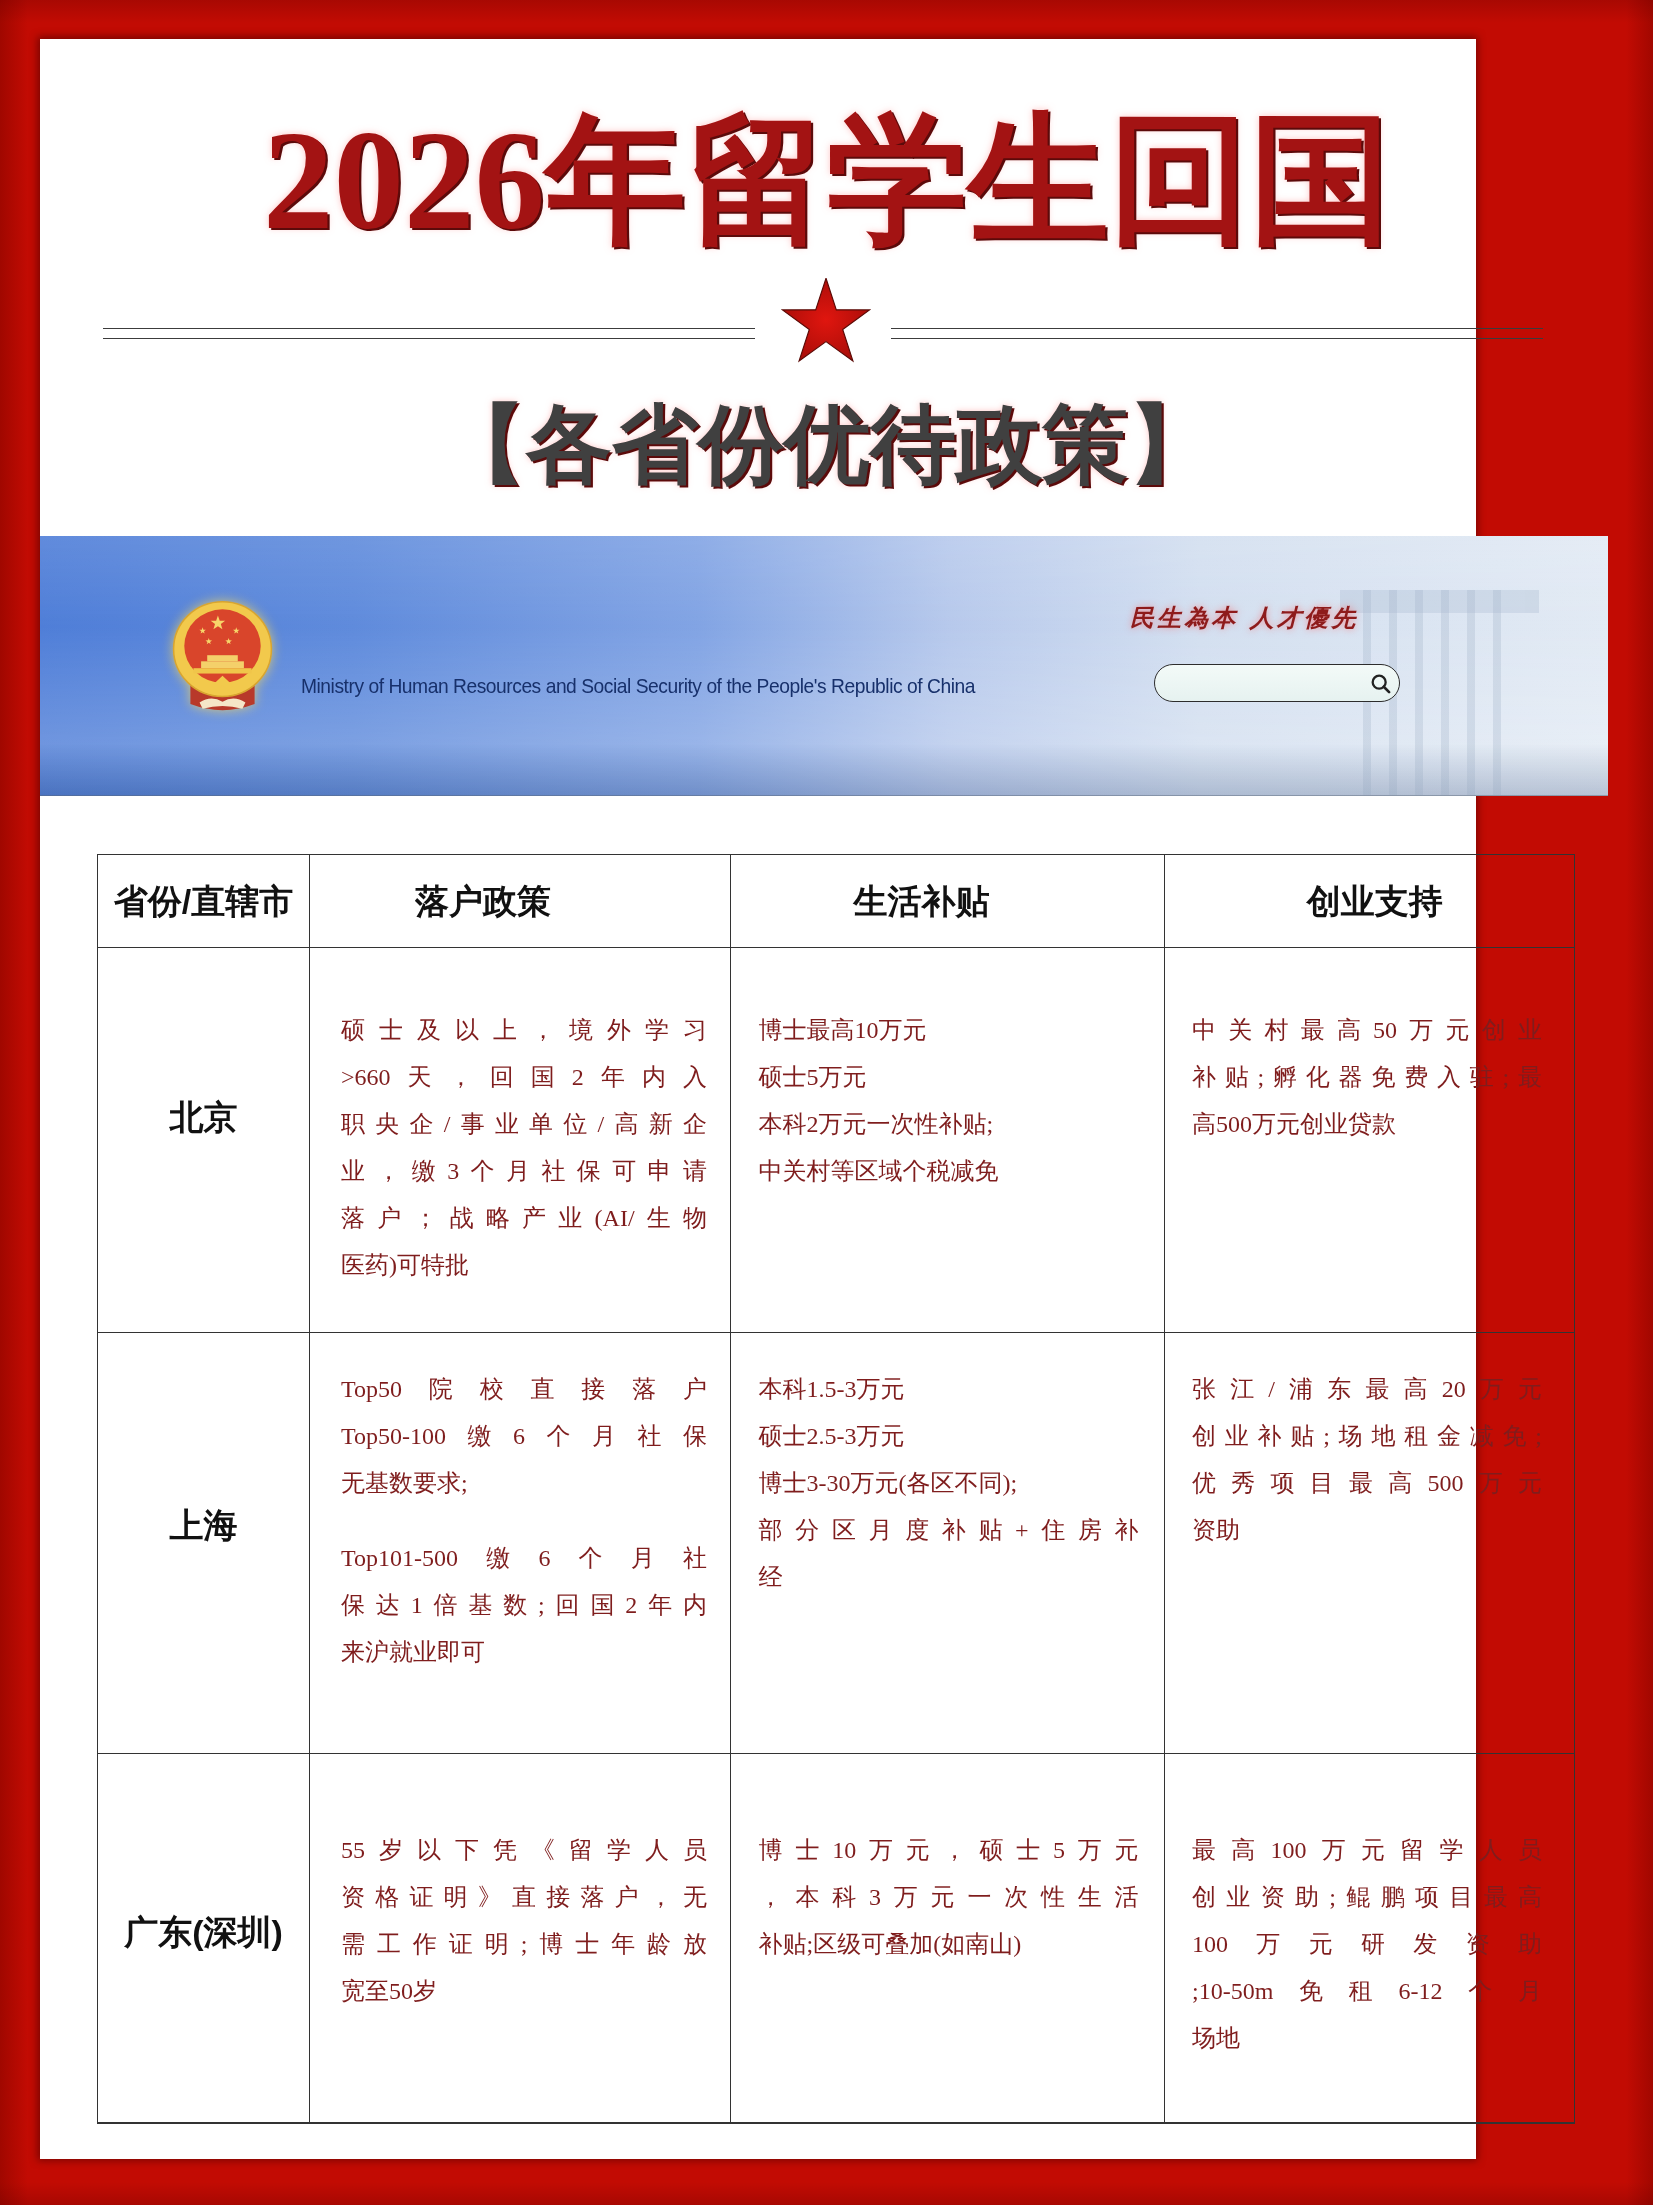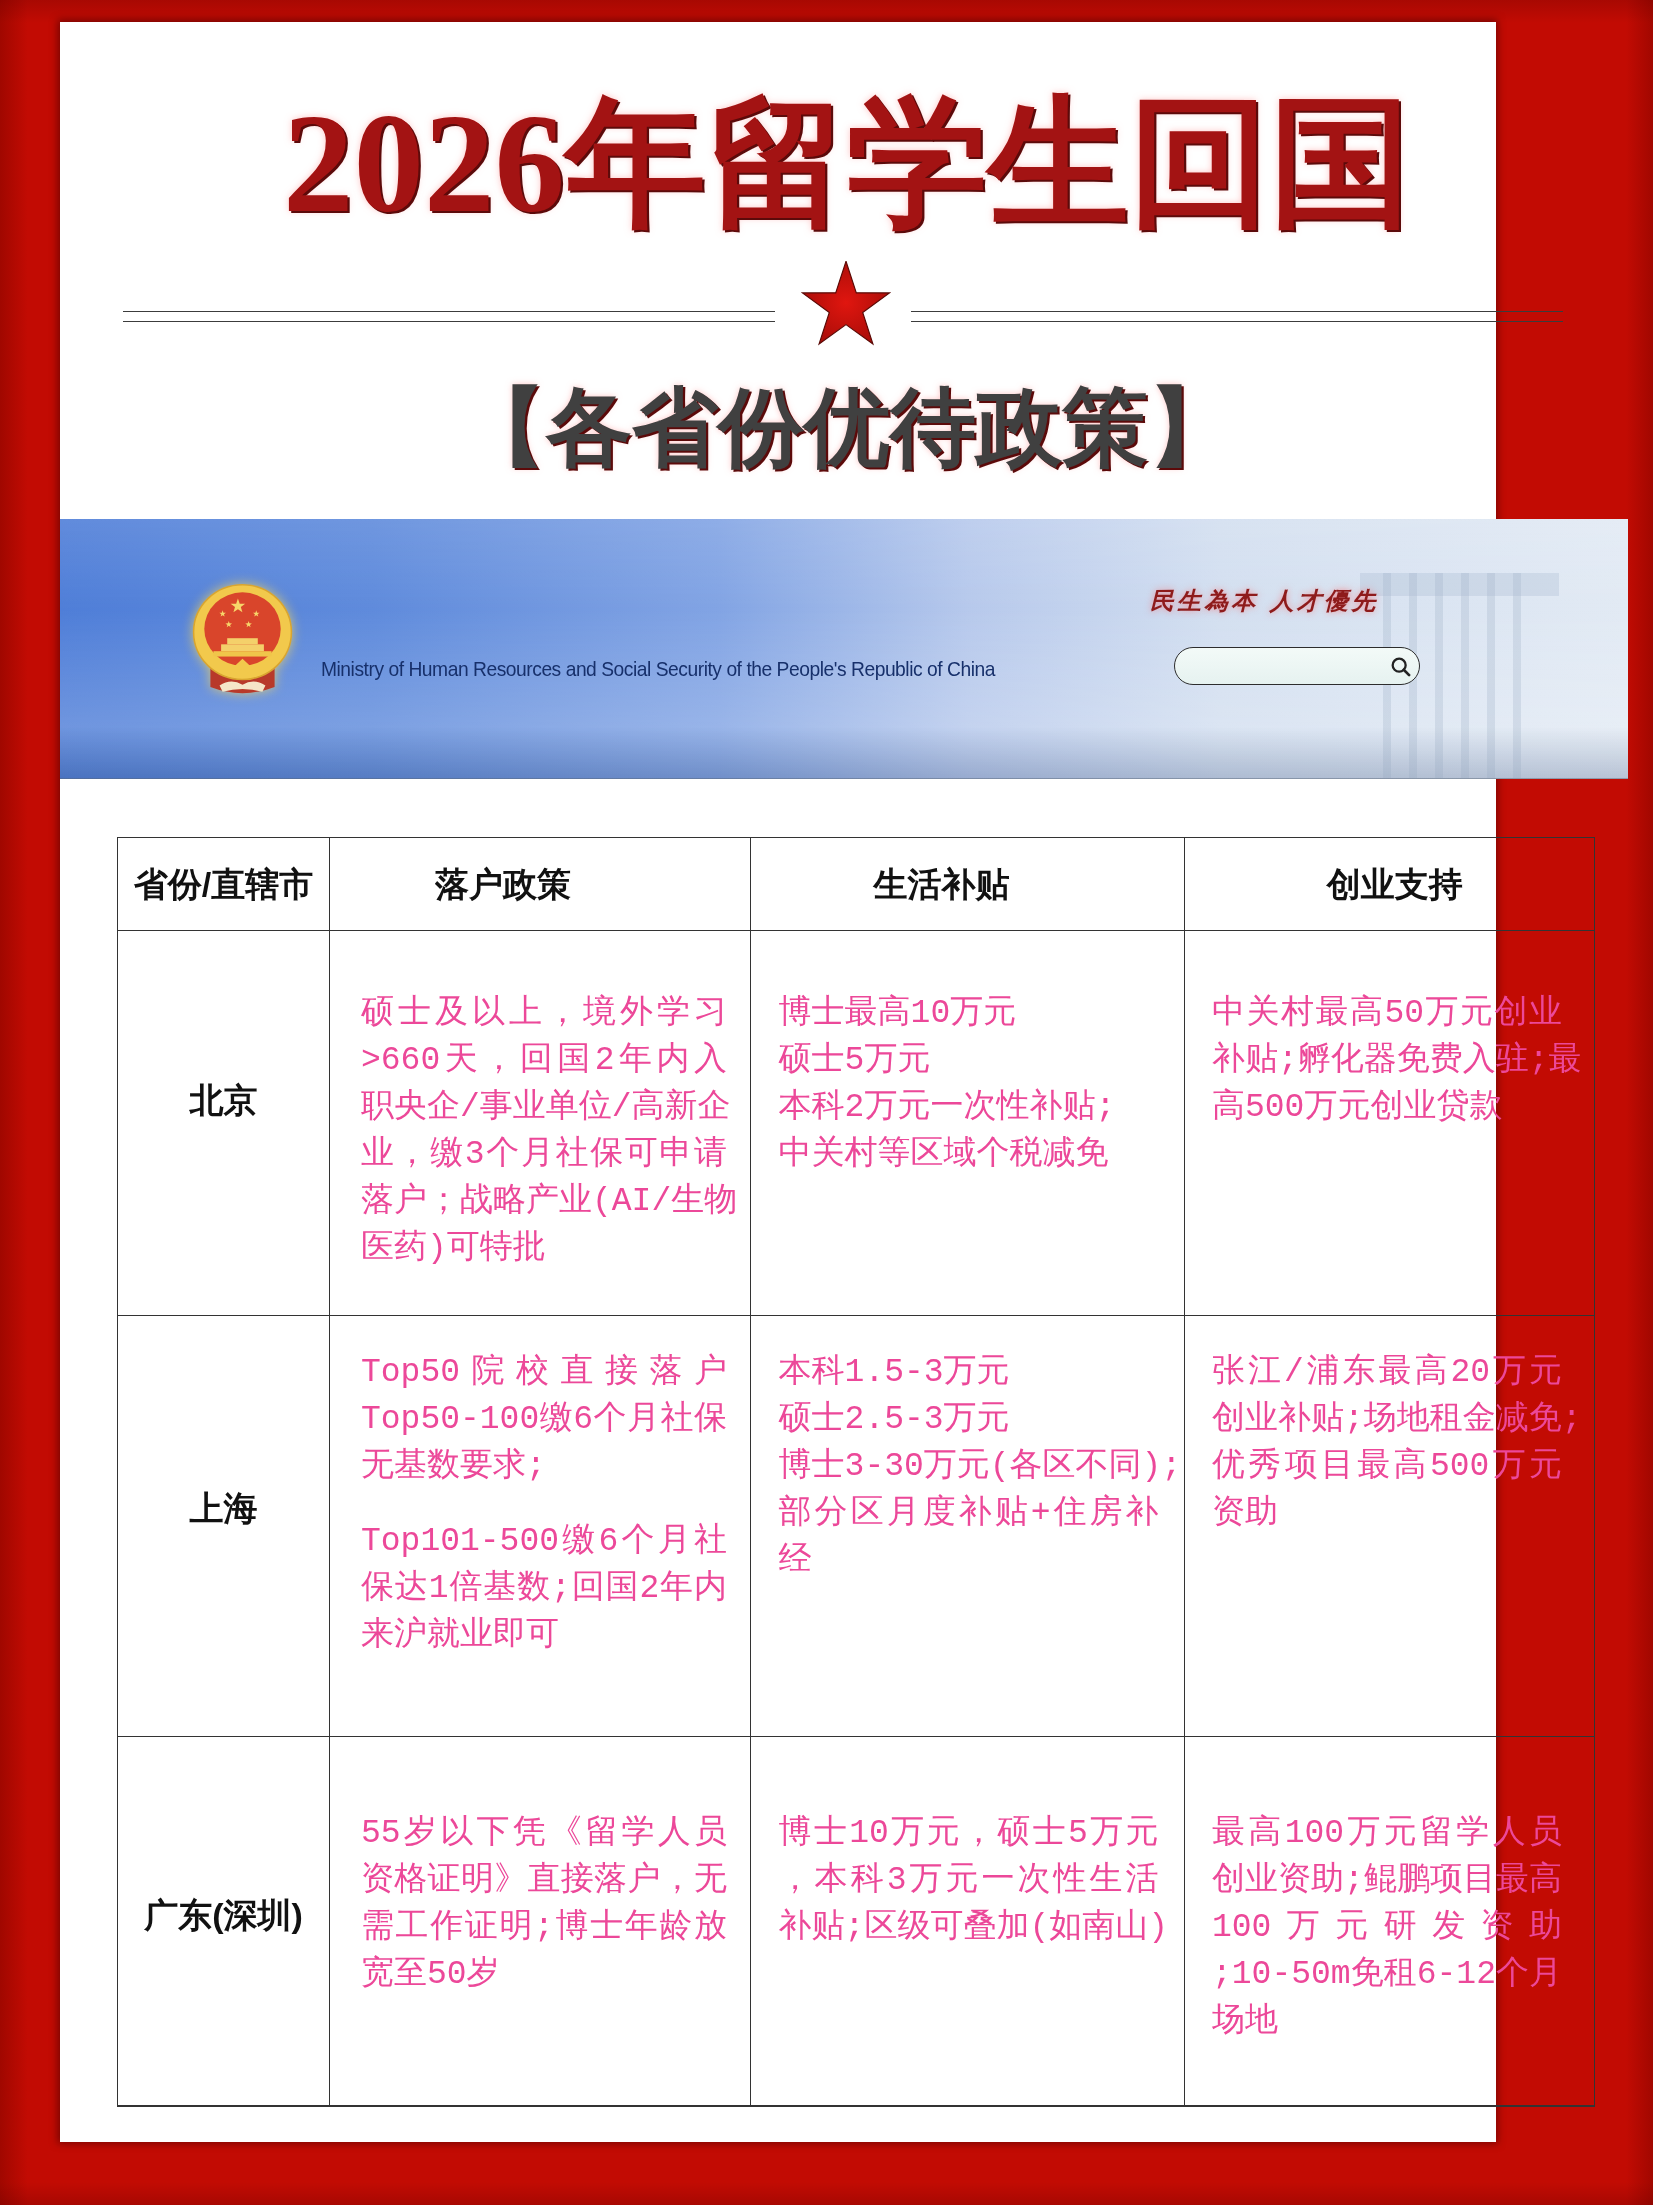--- a/index.html
+++ b/index.html
@@ -8,24 +8,23 @@
     background: #bd0a02;
     font-family: "Liberation Sans", sans-serif;
   }
   .frame {
     position: absolute; left: 0; top: 0; width: 1654px; height: 2205px;
     background:
       linear-gradient(180deg, rgba(90,0,0,0.25) 0, rgba(0,0,0,0) 23px, rgba(0,0,0,0) 2182px, rgba(90,0,0,0.25) 2205px),
       linear-gradient(90deg, #a00700 0, #c20b03 27.6px, #c20b03 1626px, #a00700 1654px);
   }
   .panel {
-    position: absolute; left: 40px; top: 22px; width: 1436px; height: 2120px;
+    position: absolute; left: 40px; top: 39px; width: 1436px; height: 2120px;
     background: #ffffff;
     box-shadow: 0 0 7.7px 2.3px rgba(70, 0, 0, 0.6);
-    margin-left: 20px;
   }
   .title {
     position: absolute; left: 0; top: 61px; width: 1574px; height: 161px;
     text-align: center; font-family: "Liberation Serif", serif; font-weight: bold;
     font-size: 141px; line-height: 161px; color: #a31313; letter-spacing: 0;
     text-shadow: 2.3px 2.3px 0 #5c0a0a, 0 0 7.7px rgba(255, 150, 150, 0.55);
     white-space: nowrap;
   }
   .divider-line {
     position: absolute; height: 9.2px;
@@ -117,22 +116,22 @@
   .r2 { height: 421px; }
   .r3 { height: 369px; }
   .r1 td.cell { padding-top: 59px; }
   .r2 td.cell { padding-top: 33px; }
   .r3 td.cell { padding-top: 73px; }
   .blk.w2 { width: 366px; margin-left: 31px; }
   .blk.w3 { width: 380px; margin-left: 27.6px; }
   .blk.w4 { width: 350px; margin-left: 27px; }
   .para.gap { margin-top: 27.6px; }
   .ln {
-    height: 47px; line-height: 47px; font-size: 33px; white-space: nowrap; color: #ec4899;
-    font-family: Liberation Mono, monospace;
+    height: 47px; line-height: 47px; font-size: 24px; white-space: nowrap; color: #7f1d1d;
+    font-family: Liberation Serif, serif;
   }
   .para .ln:not(:last-child) { text-align: justify; text-align-last: justify; }
 </style>
 </head>
 <body>
 
 <div class="frame"></div>
 
 <div class="panel">
 

